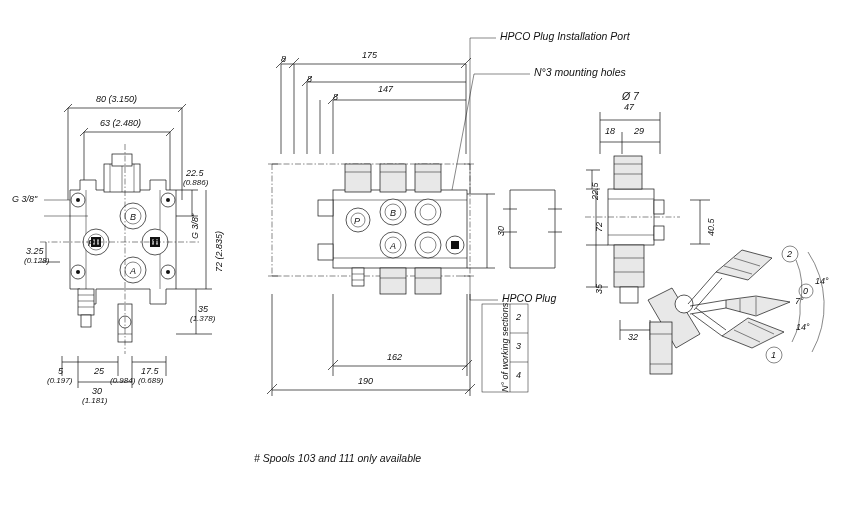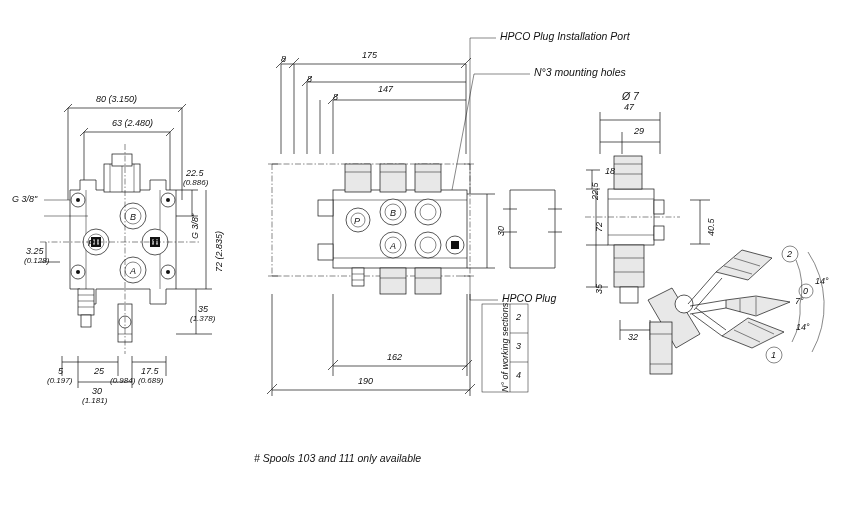--- a/index.html
+++ b/index.html
@@ -273,21 +273,21 @@
   <circle class="lnthin" cx="774" cy="351" r="8" fill="#fff"></circle>
   <circle class="lnthin" cx="806" cy="287" r="7" fill="#fff"></circle>
 </svg>
 
 <div class="note" style="left:500px;top:26px;">HPCO Plug Installation Port</div>
 <div class="note" style="left:534px;top:62px;">N°3 mounting holes</div>
 <div class="note" style="left:502px;top:288px;">HPCO Plug</div>
 <div class="note" style="left:622px;top:86px;text-align:center;">Ø 7</div>
 
 <div class="lbl" style="left:96px;top:90px;">80 (3.150)</div>
-<div class="lbl" style="left:100px;top:114px;margin-left:12px;">63 (2.480)</div>
+<div class="lbl" style="left:100px;top:114px;">63 (2.480)</div>
 <div class="lbl" style="left:186px;top:164px;">22.5</div>
 <div class="lbl sm" style="left:183px;top:174px;">(0.886)</div>
 <div class="vert" style="left:214px;top:268px;">72 (2.835)</div>
 <div class="lbl" style="left:198px;top:300px;">35</div>
 <div class="lbl sm" style="left:190px;top:310px;">(1.378)</div>
 <div class="lbl" style="left:26px;top:242px;">3.25</div>
 <div class="lbl sm" style="left:24px;top:252px;">(0.128)</div>
 <div class="lbl" style="left:58px;top:362px;">5</div>
 <div class="lbl sm" style="left:47px;top:372px;">(0.197)</div>
 <div class="lbl" style="left:94px;top:362px;">25</div>
@@ -316,21 +316,21 @@
 <div class="lbl b" style="left:354px;top:212px;">P</div>
 <div class="lbl b" style="left:390px;top:237px;">A</div>
 <div class="lbl b" style="left:390px;top:204px;">B</div>
 
 <div class="vert" style="left:500px;top:388px;font-size:9px;">N° of working sections</div>
 <div class="lbl" style="left:516px;top:308px;">2</div>
 <div class="lbl" style="left:516px;top:337px;">3</div>
 <div class="lbl" style="left:516px;top:366px;">4</div>
 
 <div class="lbl" style="left:624px;top:98px;">47</div>
-<div class="lbl" style="left:605px;top:122px;margin-top:40px;">18</div>
+<div class="lbl" style="left:605px;top:122px;">18</div>
 <div class="lbl" style="left:634px;top:122px;">29</div>
 <div class="vert" style="left:590px;top:196px;">22.5</div>
 <div class="vert" style="left:594px;top:228px;">72</div>
 <div class="vert" style="left:706px;top:232px;">40.5</div>
 <div class="vert" style="left:594px;top:290px;">35</div>
 <div class="lbl" style="left:628px;top:328px;">32</div>
 
 <div class="lbl" style="left:787px;top:245px;">2</div>
 <div class="lbl" style="left:771px;top:346px;">1</div>
 <div class="lbl" style="left:803px;top:282px;">0</div>

